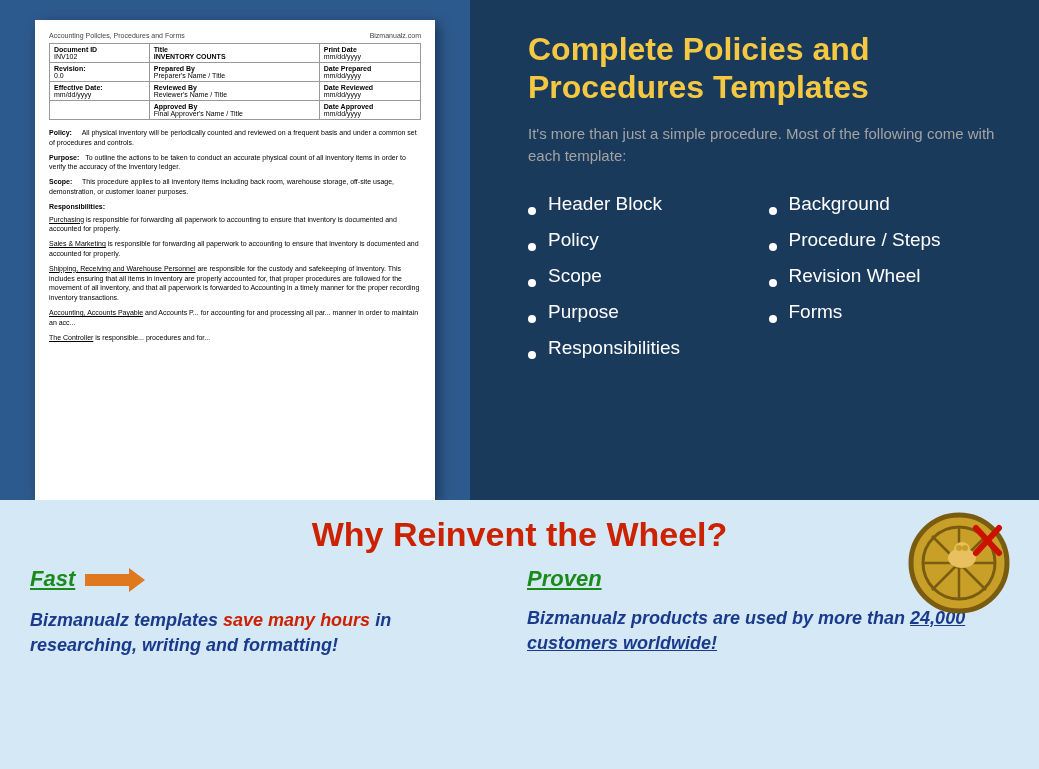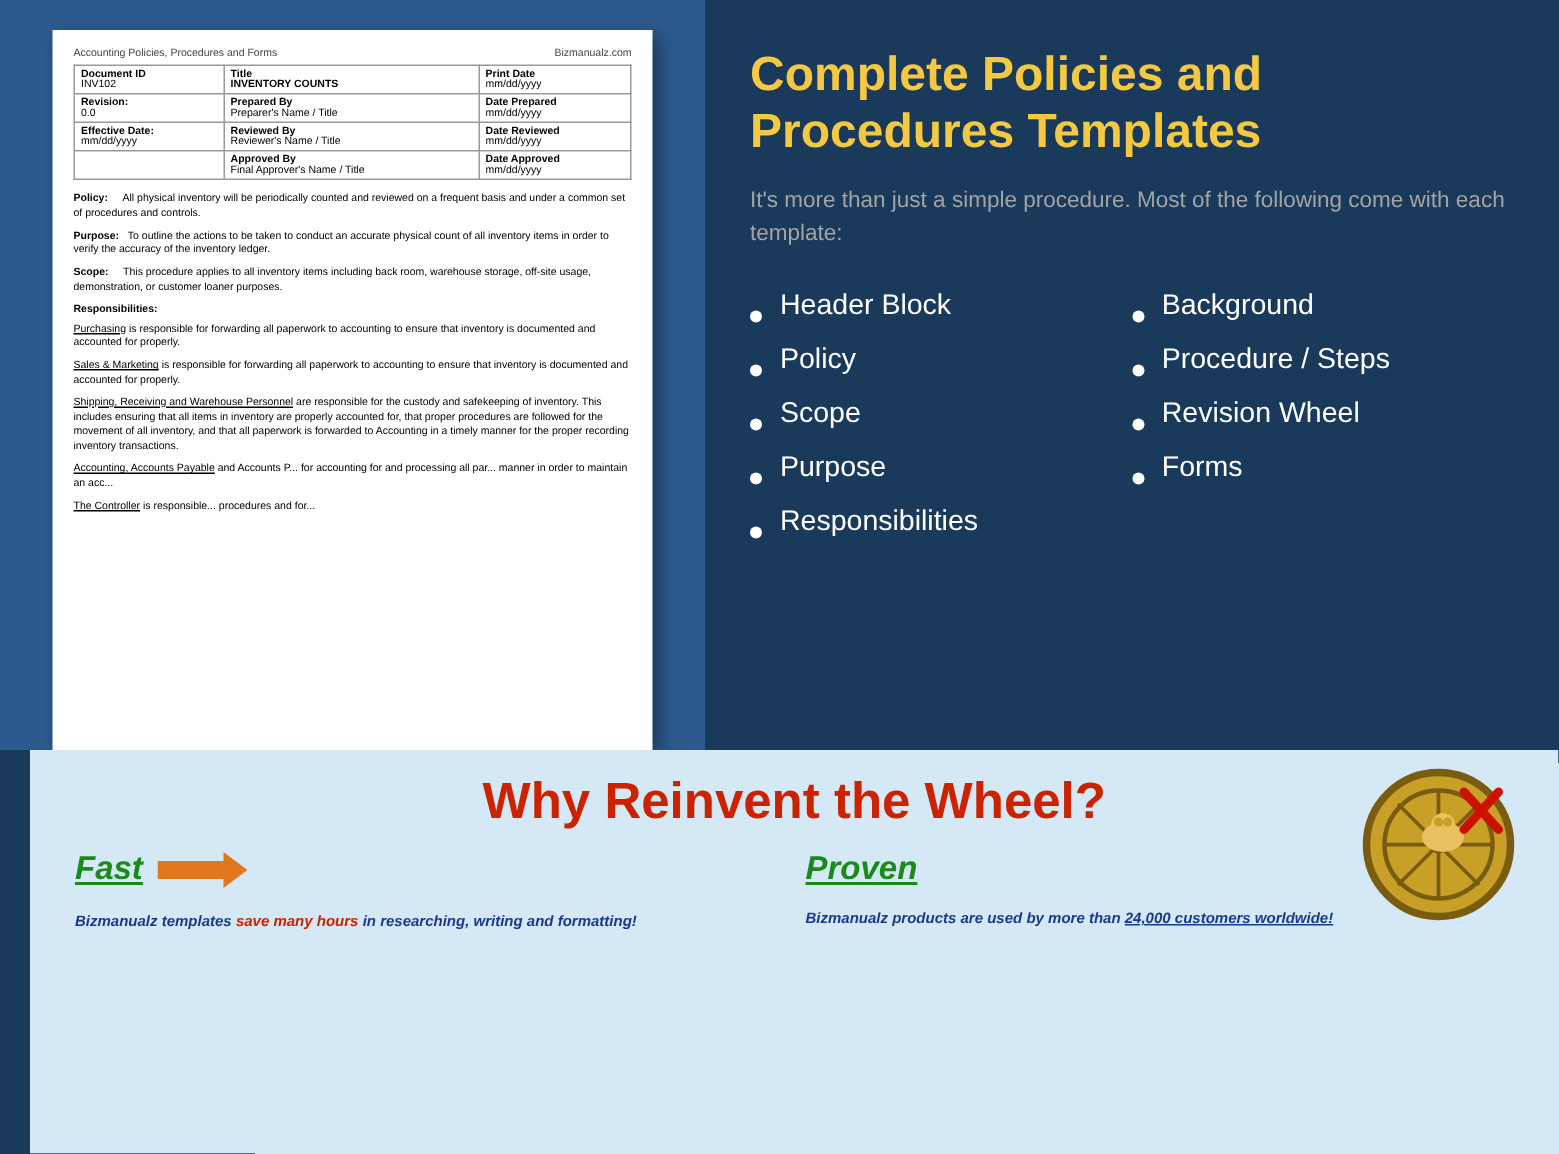--- a/index.html
+++ b/index.html
@@ -17,20 +17,21 @@
       display: flex;
       flex-direction: column;
     }
 
     
     .top-section {
       display: flex;
       flex-direction: row;
       background: #1a3a5c;
       height: 530px;
+      gap: 28px;
     }
 
     
     .doc-preview {
       width: 470px;
       background: #2d5a8e;
       padding: 20px 20px 0 20px;
       position: relative;
       display: flex;
       align-items: flex-start;
@@ -142,21 +143,20 @@
     }
 
     
     .bottom-section {
       background: #d4e8f5;
       height: 292px;
       display: flex;
       flex-direction: column;
       padding: 15px 30px 15px 30px;
       position: relative;
-      margin-left: 20px;
     }
 
     .why-title {
       font-size: 34px;
       font-weight: bold;
       color: #cc2200;
       text-align: center;
       margin-bottom: 12px;
     }
 
@@ -180,21 +180,21 @@
       font-size: 22px;
       font-weight: bold;
       font-style: italic;
       color: #1a8a1a;
       margin-bottom: 6px;
       display: flex;
       align-items: center;
     }
 
     .feature-desc {
-      font-size: 10px;
+      font-size: 18px;
       color: #1a3a8c;
       font-weight: bold;
       font-style: italic;
       line-height: 1.4;
     }
 
     .heading-row {
       display: flex;
       align-items: flex-start;
       margin-bottom: 8px;

